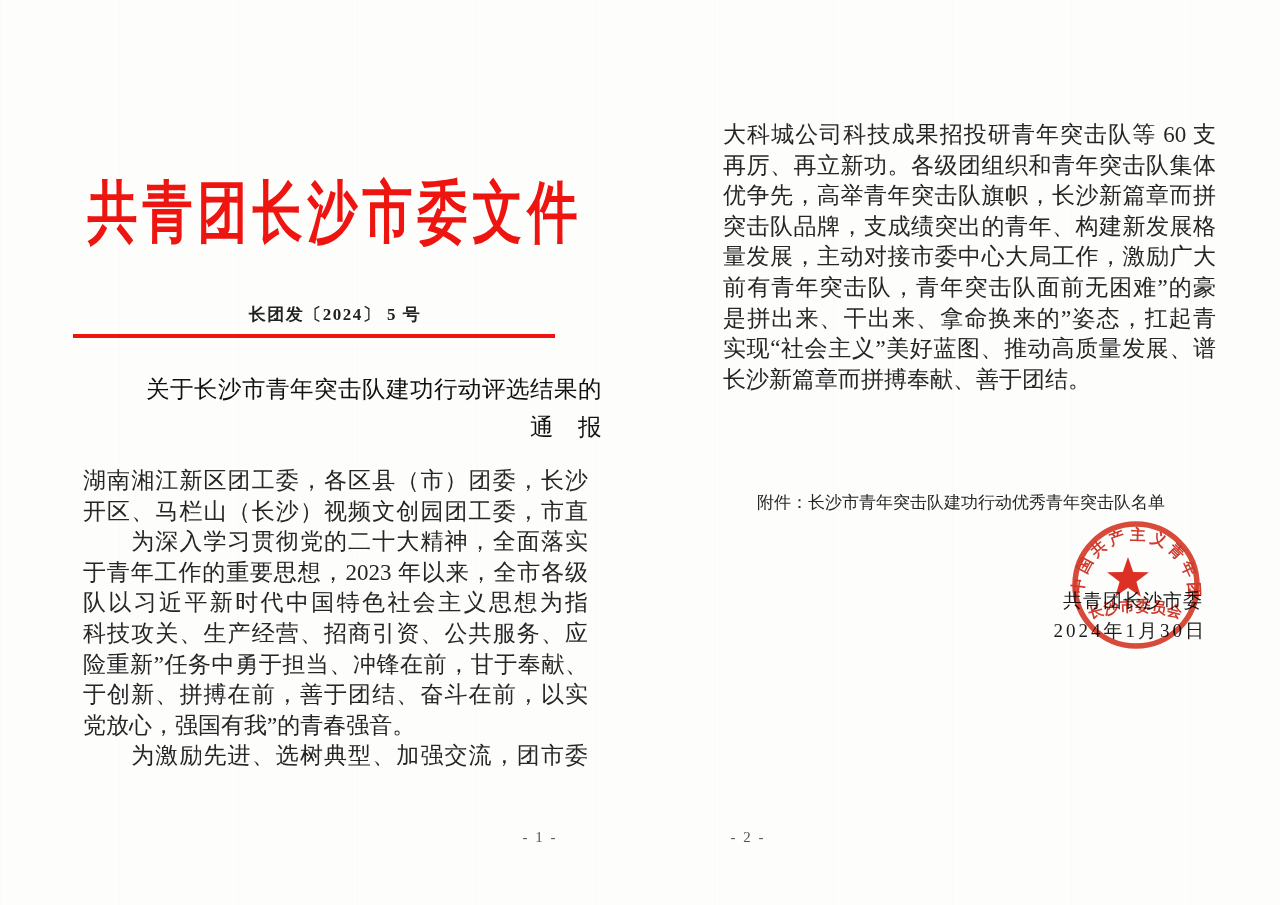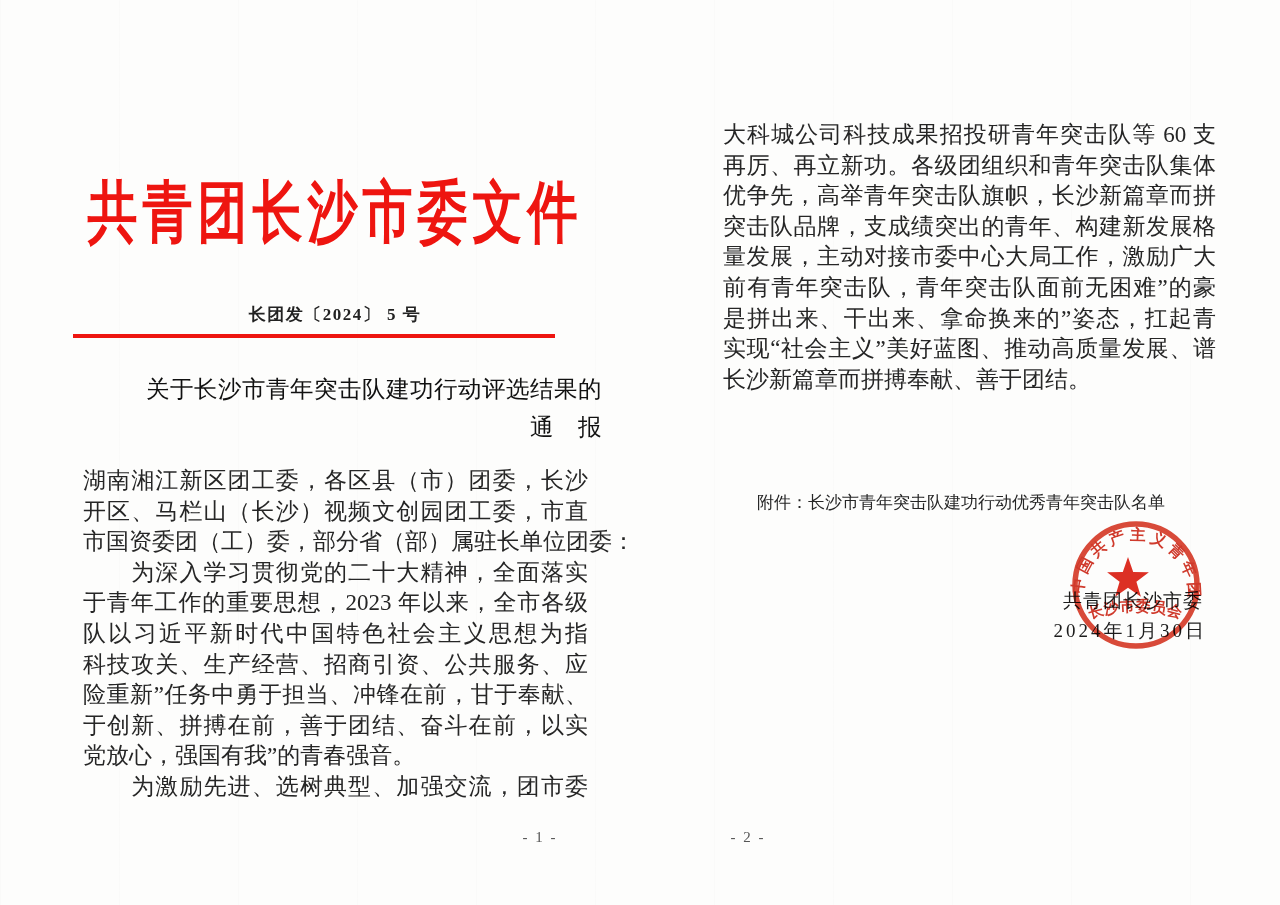--- a/index.html
+++ b/index.html
@@ -112,21 +112,20 @@
     <div class="abs red-rule"></div>
 
     <div class="abs doc-title">
       <div>关于长沙市青年突击队建功行动评选结果的</div>
       <div>通　报</div>
     </div>
 
     <div class="abs body-block left-body">
       <div class="ln j">湖南湘江新区团工委，各区县（市）团委，长沙经开区、宁乡经</div>
       <div class="ln j">开区、马栏山（长沙）视频文创园团工委，市直机关、冲锋在前、</div>
-      <div class="ln">市国资委团（工）委，部分省（部）属驻长单位团委：</div>
       <div class="ln j">　　为深入学习贯彻党的二十大精神，全面落实习近平总书记关</div>
       <div class="ln j">于青年工作的重要思想，2023 年以来，全市各级各类青年突击</div>
       <div class="ln j">队以习近平新时代中国特色社会主义思想为指导，在重大项目、</div>
       <div class="ln j">科技攻关、生产经营、招商引资、公共服务、应急处突等“急难</div>
       <div class="ln j">险重新”任务中勇于担当、冲锋在前，甘于奉献、吃苦在前，勤</div>
       <div class="ln j">于创新、拼搏在前，善于团结、奋斗在前，以实际行动奏响了“请</div>
       <div class="ln">党放心，强国有我”的青春强音。</div>
       <div class="ln j">　　为激励先进、选树典型、加强交流，团市委决定对湘江集团</div>
     </div>
 

